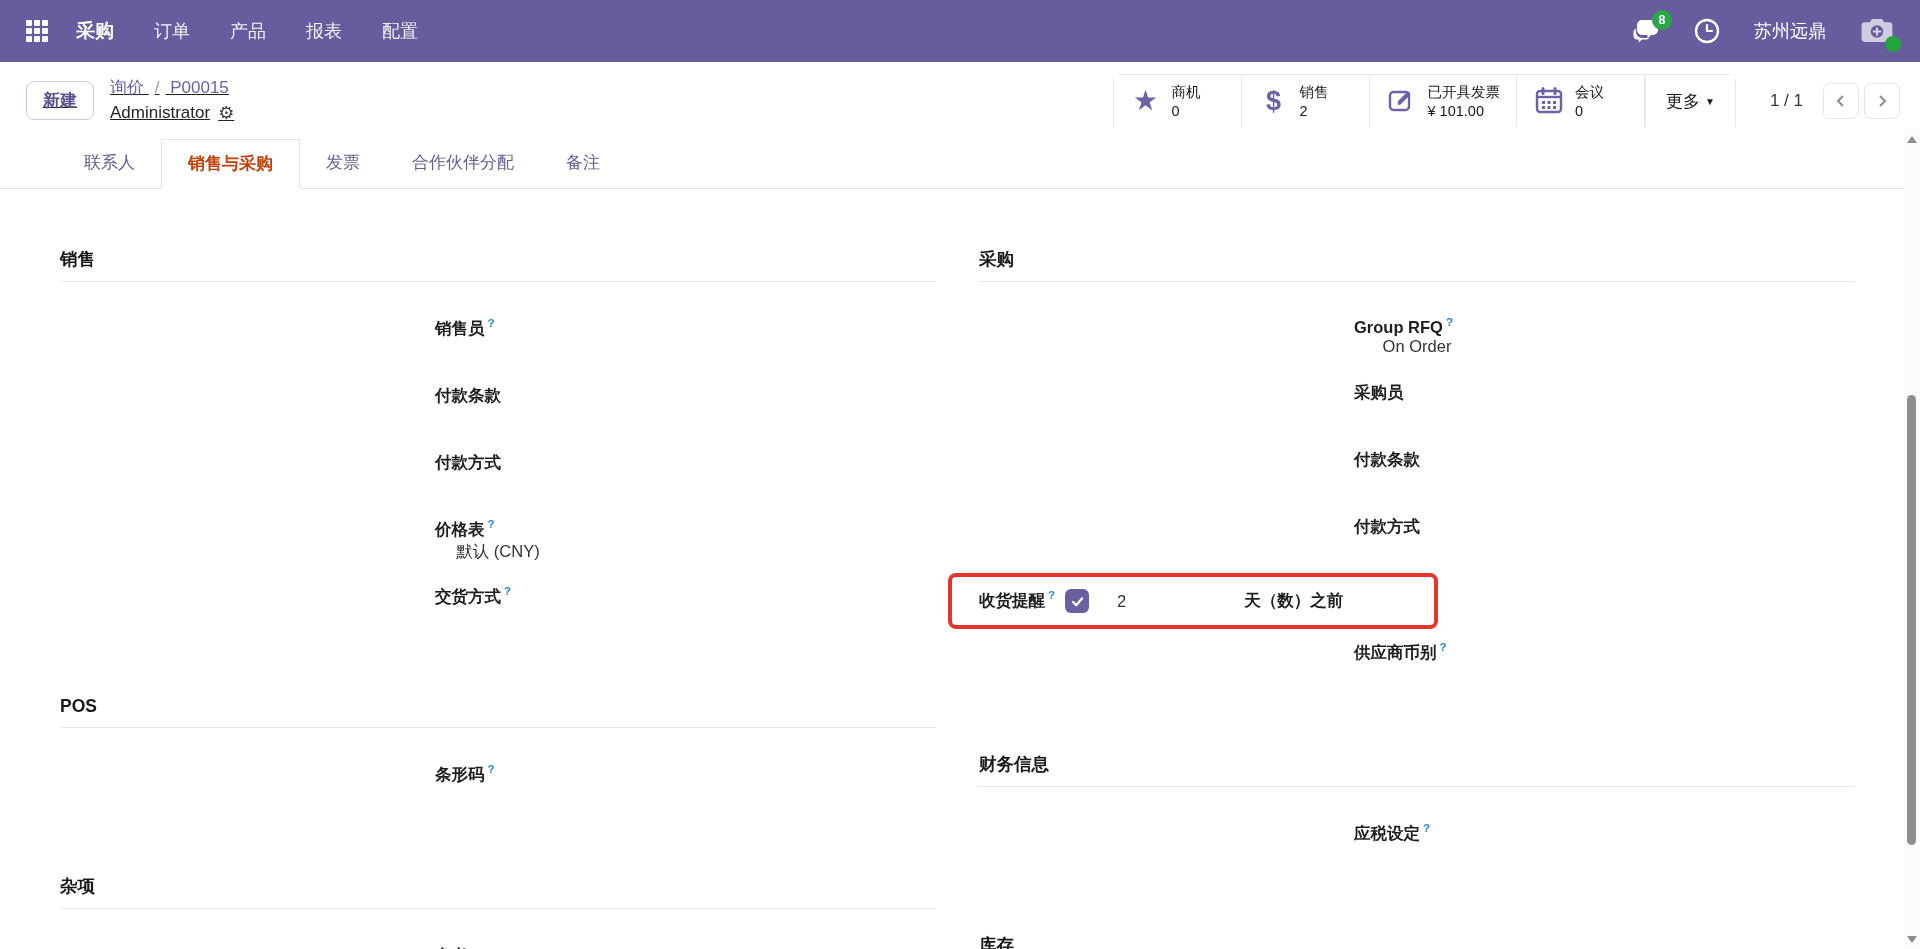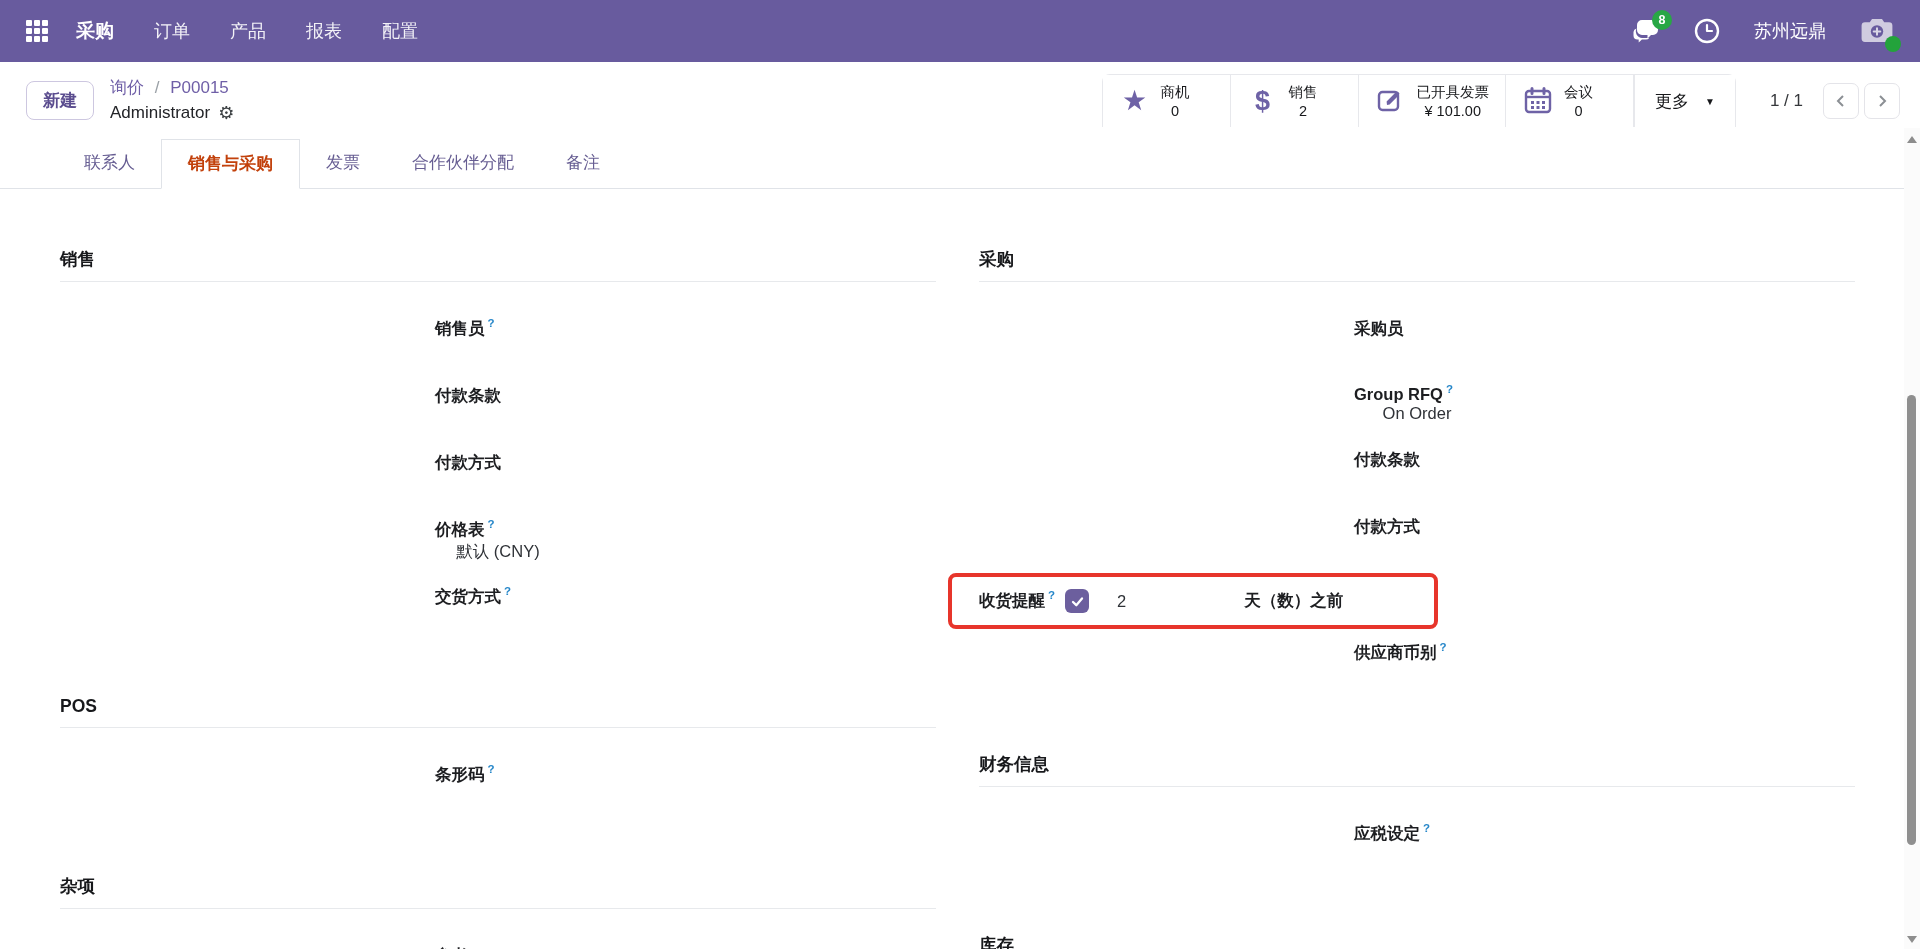--- a/index.html
+++ b/index.html
@@ -20,42 +20,42 @@
     min-width:20px; height:20px; border-radius:10px; font-size:12.5px; font-weight:700;
     display:flex; align-items:center; justify-content:center; padding:0 5px; }
   .clock-wrap { cursor:pointer; display:flex; }
   .company { font-size:18px; cursor:pointer; }
   .avatar-wrap { position:relative; cursor:pointer; display:flex; }
   .status-dot { position:absolute; right:-7px; bottom:-6px; width:16px; height:16px;
     border-radius:50%; background:#23a33b; }
 
   
   .control-panel { display:flex; align-items:center; padding:12px 20px 8px 26px; background:#fff; }
-  .cp-left { display:flex; align-items:center; gap:16px; }
+  .cp-left { display:flex; align-items:center; gap:16px;text-decoration:underline; }
   .new-btn { border:1px solid #cdc7e0; color:#5b4d8f; background:#fff; font-size:17px; font-weight:700;
     padding:7px 16px; border-radius:8px; cursor:pointer; font-family:inherit; }
   .crumb-block { line-height:1.35; }
   .crumb-line1 { font-size:17px; }
   .crumb-link { color:#6f5fa7; cursor:pointer; }
   .crumb-sep { color:#9aa0a6; margin:0 6px; }
   .crumb-line2 { font-size:17px; color:#232428; display:flex; align-items:center; gap:8px; margin-top:2px; }
   .gear-icon { font-size:18px; color:#3c4043; cursor:pointer; line-height:1; }
 
   .stat-group { margin-left:auto; display:flex; border:1px solid #e7e8ec; border-bottom:none;
     border-radius:8px 8px 0 0; align-self:flex-end; }
   .stat-btn { display:flex; align-items:center; gap:10px; padding:8px 16px; min-width:128px;
     border-right:1px solid #e7e8ec; cursor:pointer; background:#fff; }
   .stat-btn:last-of-type { border-right:none; }
   .stat-icon { width:32px; display:flex; justify-content:center; color:#6e62a6; }
   .star-glyph { font-size:28px; line-height:1; color:#6e62a6; }
   .dollar-glyph { font-size:27px; font-weight:700; line-height:1; color:#6e62a6; }
-  .stat-texts { display:flex; flex-direction:column; align-items:center; }
+  .stat-texts { display:flex; flex-direction:column; align-items:flex-start; }
   .stat-label { font-size:14.5px; color:#17181b; }
   .stat-value { font-size:14.5px; color:#17181b; margin-top:1px; }
-  .more-btn { display:flex; align-items:center; gap:16px; padding:8px 20px; font-size:17px; color:#17181b;
+  .more-btn { display:flex; align-items:center; gap:5px; padding:8px 20px; font-size:17px; color:#17181b;
     cursor:pointer; background:#fff; border-left:1px solid #e7e8ec; }
   .caret { font-size:10px; color:#17181b; }
 
   .pager { display:flex; align-items:center; gap:20px; margin-left:34px; }
   .pager-count { font-size:17px; color:#35373b; cursor:pointer; }
   .pager-btns { display:flex; gap:5px; }
   .pager-btn { width:36px; height:36px; border:1px solid #e4e4e9; border-radius:7px; background:#fff;
     display:flex; align-items:center; justify-content:center; cursor:pointer; }
 
   
@@ -286,26 +286,26 @@
         <div class="f-label"><span>网站</span><span class="help-sup">?</span></div>
         <div class="f-value"></div>
       </div>
     </div>
   </div>
 
   <div class="col">
     <div class="section">
       <div class="sec-title">采购</div>
       <div class="field-row">
-        <div class="f-label"><span>采购员</span></div>
-        <div class="f-value"></div>
-      </div>
-      <div class="field-row">
         <div class="f-label"><span>Group RFQ</span><span class="help-sup">?</span></div>
         <div class="f-value">On Order</div>
+      </div>
+      <div class="field-row">
+        <div class="f-label"><span>采购员</span></div>
+        <div class="f-value"></div>
       </div>
       <div class="field-row">
         <div class="f-label"><span>付款条款</span></div>
         <div class="f-value"></div>
       </div>
       <div class="field-row">
         <div class="f-label"><span>付款方式</span></div>
         <div class="f-value"></div>
       </div>
 

